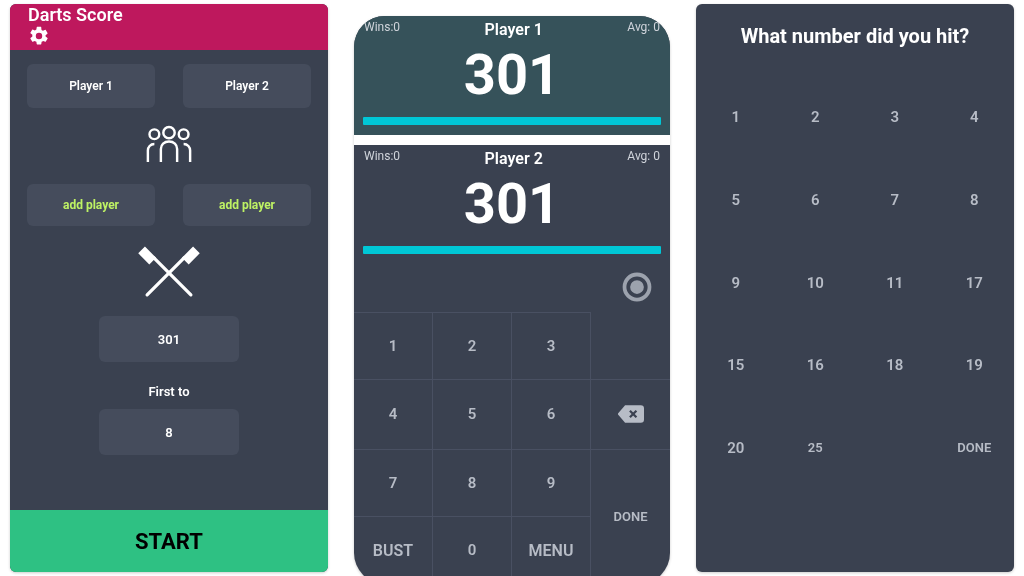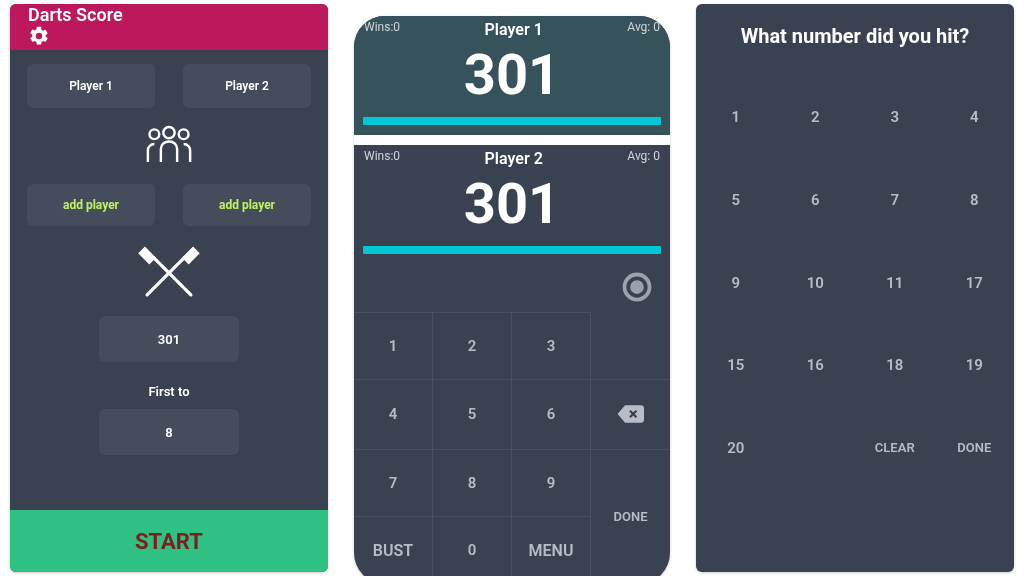--- a/index.html
+++ b/index.html
@@ -16,21 +16,21 @@
   .row2 { display: flex; gap: 28px; }
   .btn { background: #454c5c; border-radius: 6px; color: #fff; font-size: 12px; font-weight: 600; display: flex; align-items: center; justify-content: center; }
   .player-btn { width: 128px; height: 44px; }
   .add-btn { width: 128px; height: 42px; color: #bef264; font-weight: 700; }
   .icon-row { margin: 10px 0; }
   .people-icon { width: 52px; height: 52px; color: #fff; }
   .darts-icon { width: 70px; height: 70px; color: #fff; margin: 12px 0 8px; }
   .game-btn { width: 140px; height: 46px; font-size: 13px; }
   .first-label { color: #fff; font-size: 13px; font-weight: 600; margin-top: 22px; }
   .count-btn { width: 140px; height: 46px; font-size: 13px; margin-top: 10px; }
-  .start-bar { height: 62px; background: #2ec183; color: #7f1d1d; display: flex; align-items: center; justify-content: center; font-size: 22px; font-weight: 700; margin-top: auto; }
+  .start-bar { height: 62px; background: #2ec183; color: #000000; display: flex; align-items: center; justify-content: center; font-size: 22px; font-weight: 700; margin-top: auto; }
 
   
   .p2 { left: 354px; top: 16px; width: 316px; height: 568px; display: flex; flex-direction: column; border-radius: 31px; }
   .score-block { background: #36525a; padding: 4px 0 0; display: flex; flex-direction: column; align-items: center; }
   .score-inactive { background: #3a4150; }
   .score-top { width: 100%; display: flex; justify-content: space-between; padding: 0 10px; color: #d0d4db; font-size: 12px; }
   .score-name { color: #fff; font-size: 16px; font-weight: 600; }
   .score-big { color: #fff; font-size: 56px; font-weight: 700; line-height: 1; margin: 8px 0 14px; }
   .score-bar { width: 94%; height: 8px; background: #00c7d6; margin: 0 auto 10px; border-radius: 1px; }
   .gap-strip { height: 10px; background: #fff; }
@@ -171,19 +171,19 @@
       <div class="numcell">8</div>
       <div class="numcell">9</div>
       <div class="numcell">10</div>
       <div class="numcell">11</div>
       <div class="numcell">17</div>
       <div class="numcell">15</div>
       <div class="numcell">16</div>
       <div class="numcell">18</div>
       <div class="numcell">19</div>
       <div class="numcell">20</div>
+      <div class="numcell lastrow">25</div>
       <div class="numcell lastrow"></div>
-      <div class="numcell lastrow">CLEAR</div>
       <div class="numcell lastrow">DONE</div>
     </div>
   </div>
 
 </div>
 
 </body></html>

